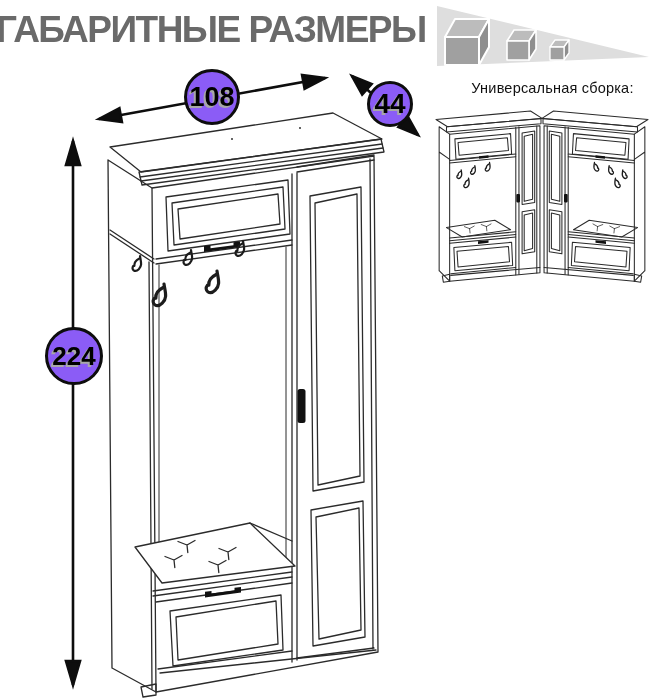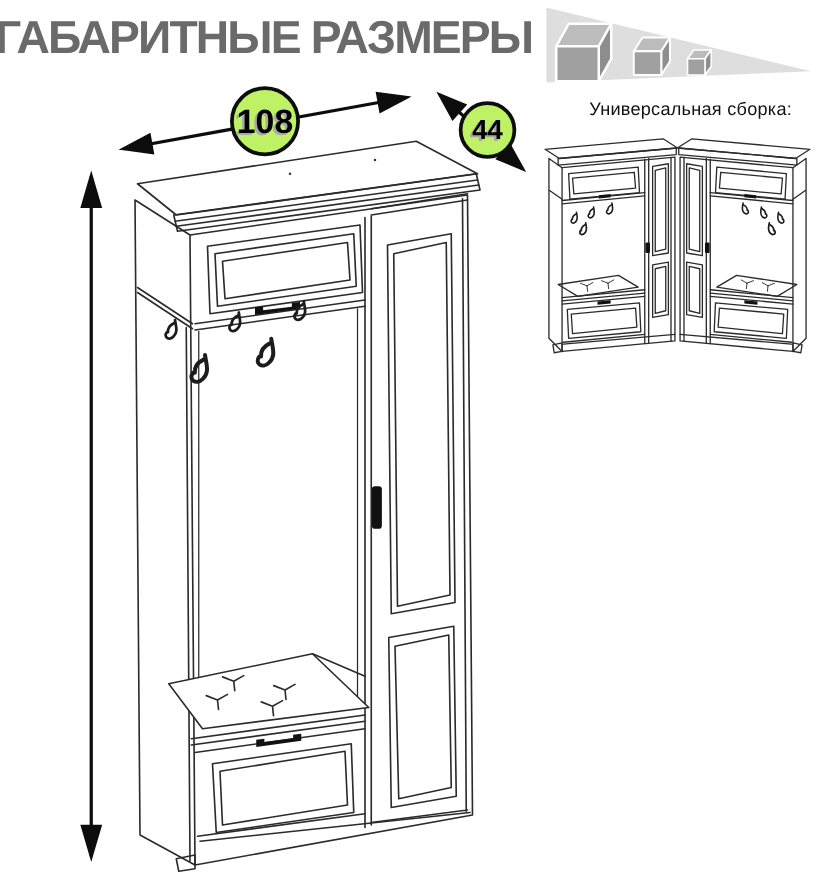--- a/index.html
+++ b/index.html
@@ -12,27 +12,27 @@
     position:absolute;left:-4px;top:11px;white-space:nowrap;
     font-size:37px;font-weight:bold;letter-spacing:-1.5px;color:#6a6a6a;
     line-height:1;
   }
   .assembly-label{
     position:absolute;left:450px;top:80px;width:205px;text-align:center;
     font-size:14.5px;color:#111;letter-spacing:0.2px;
   }
   .art{position:absolute;left:0;top:0;width:651px;height:700px;}
   .dim-badge{
-    position:absolute;box-sizing:border-box;background:#bef264;
+    position:absolute;box-sizing:border-box;background:#8b5cf6;
     border:3.5px solid #0d0d0d;border-radius:50%;
     display:flex;align-items:center;justify-content:center;
     font-weight:bold;color:#000;text-shadow:-2px 2px 0 #a8a8a8;
   }
   .dim-badge.width {left:184px;top:69px;width:56px;height:56px;font-size:27px;}
-  .dim-badge.depth {left:367px;top:81px;width:46px;height:46px;font-size:22px;}
+  .dim-badge.depth {left:367px;top:81px;width:46px;height:46px;font-size:28px;}
   .dim-badge.height{left:45px;top:327px;width:58px;height:58px;font-size:26px;}
   .line{stroke:#2b2b2b;fill:none;stroke-width:1.3;stroke-linejoin:round;stroke-linecap:round;}
   .thin{stroke-width:1;}
   .fillb{fill:#111;stroke:none;}
   .hook{stroke:#1c1c1c;fill:none;stroke-width:2.2;stroke-linecap:round;}
   .tuft{stroke:#2b2b2b;fill:none;stroke-width:1.3;stroke-linecap:round;}
 </style>
 </head>
 <body>
 
@@ -199,14 +199,15 @@
     <g>
       <use href="#mini-hallway" transform="translate(436,110) scale(1.05)"></use>
     </g>
     <g>
       <use href="#mini-hallway" transform="translate(648,110) scale(-1.05,1.05)"></use>
     </g>
   </svg>
 
   <div class="dim-badge width">108</div>
   <div class="dim-badge depth">44</div>
+  <div class="dim-badge height">224</div>
 
 </div>
 
 </body></html>

